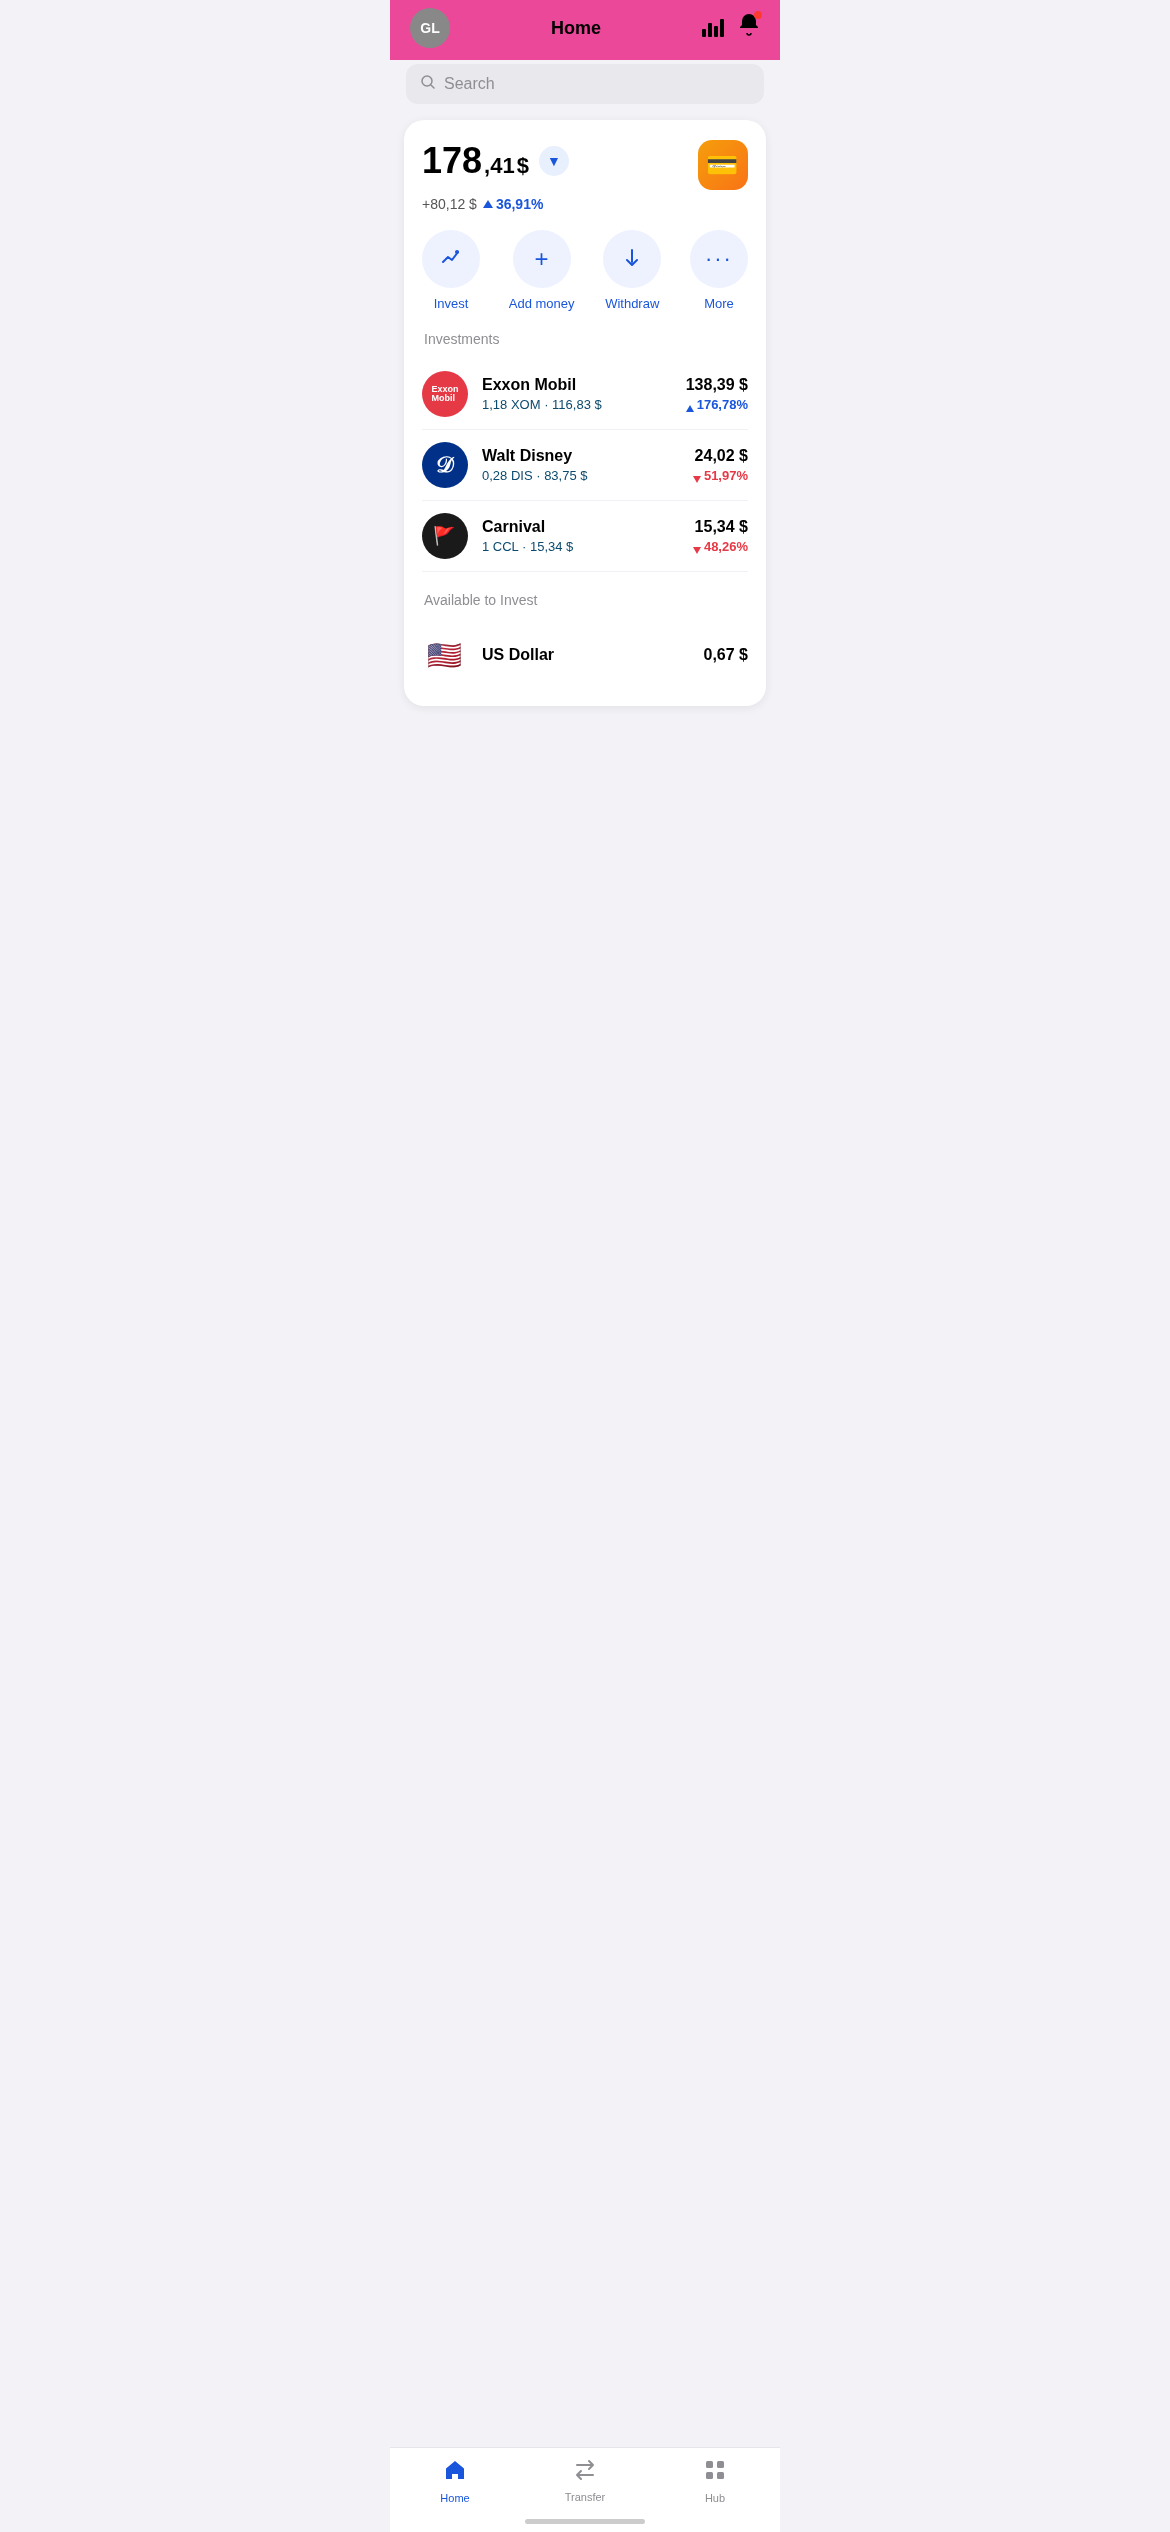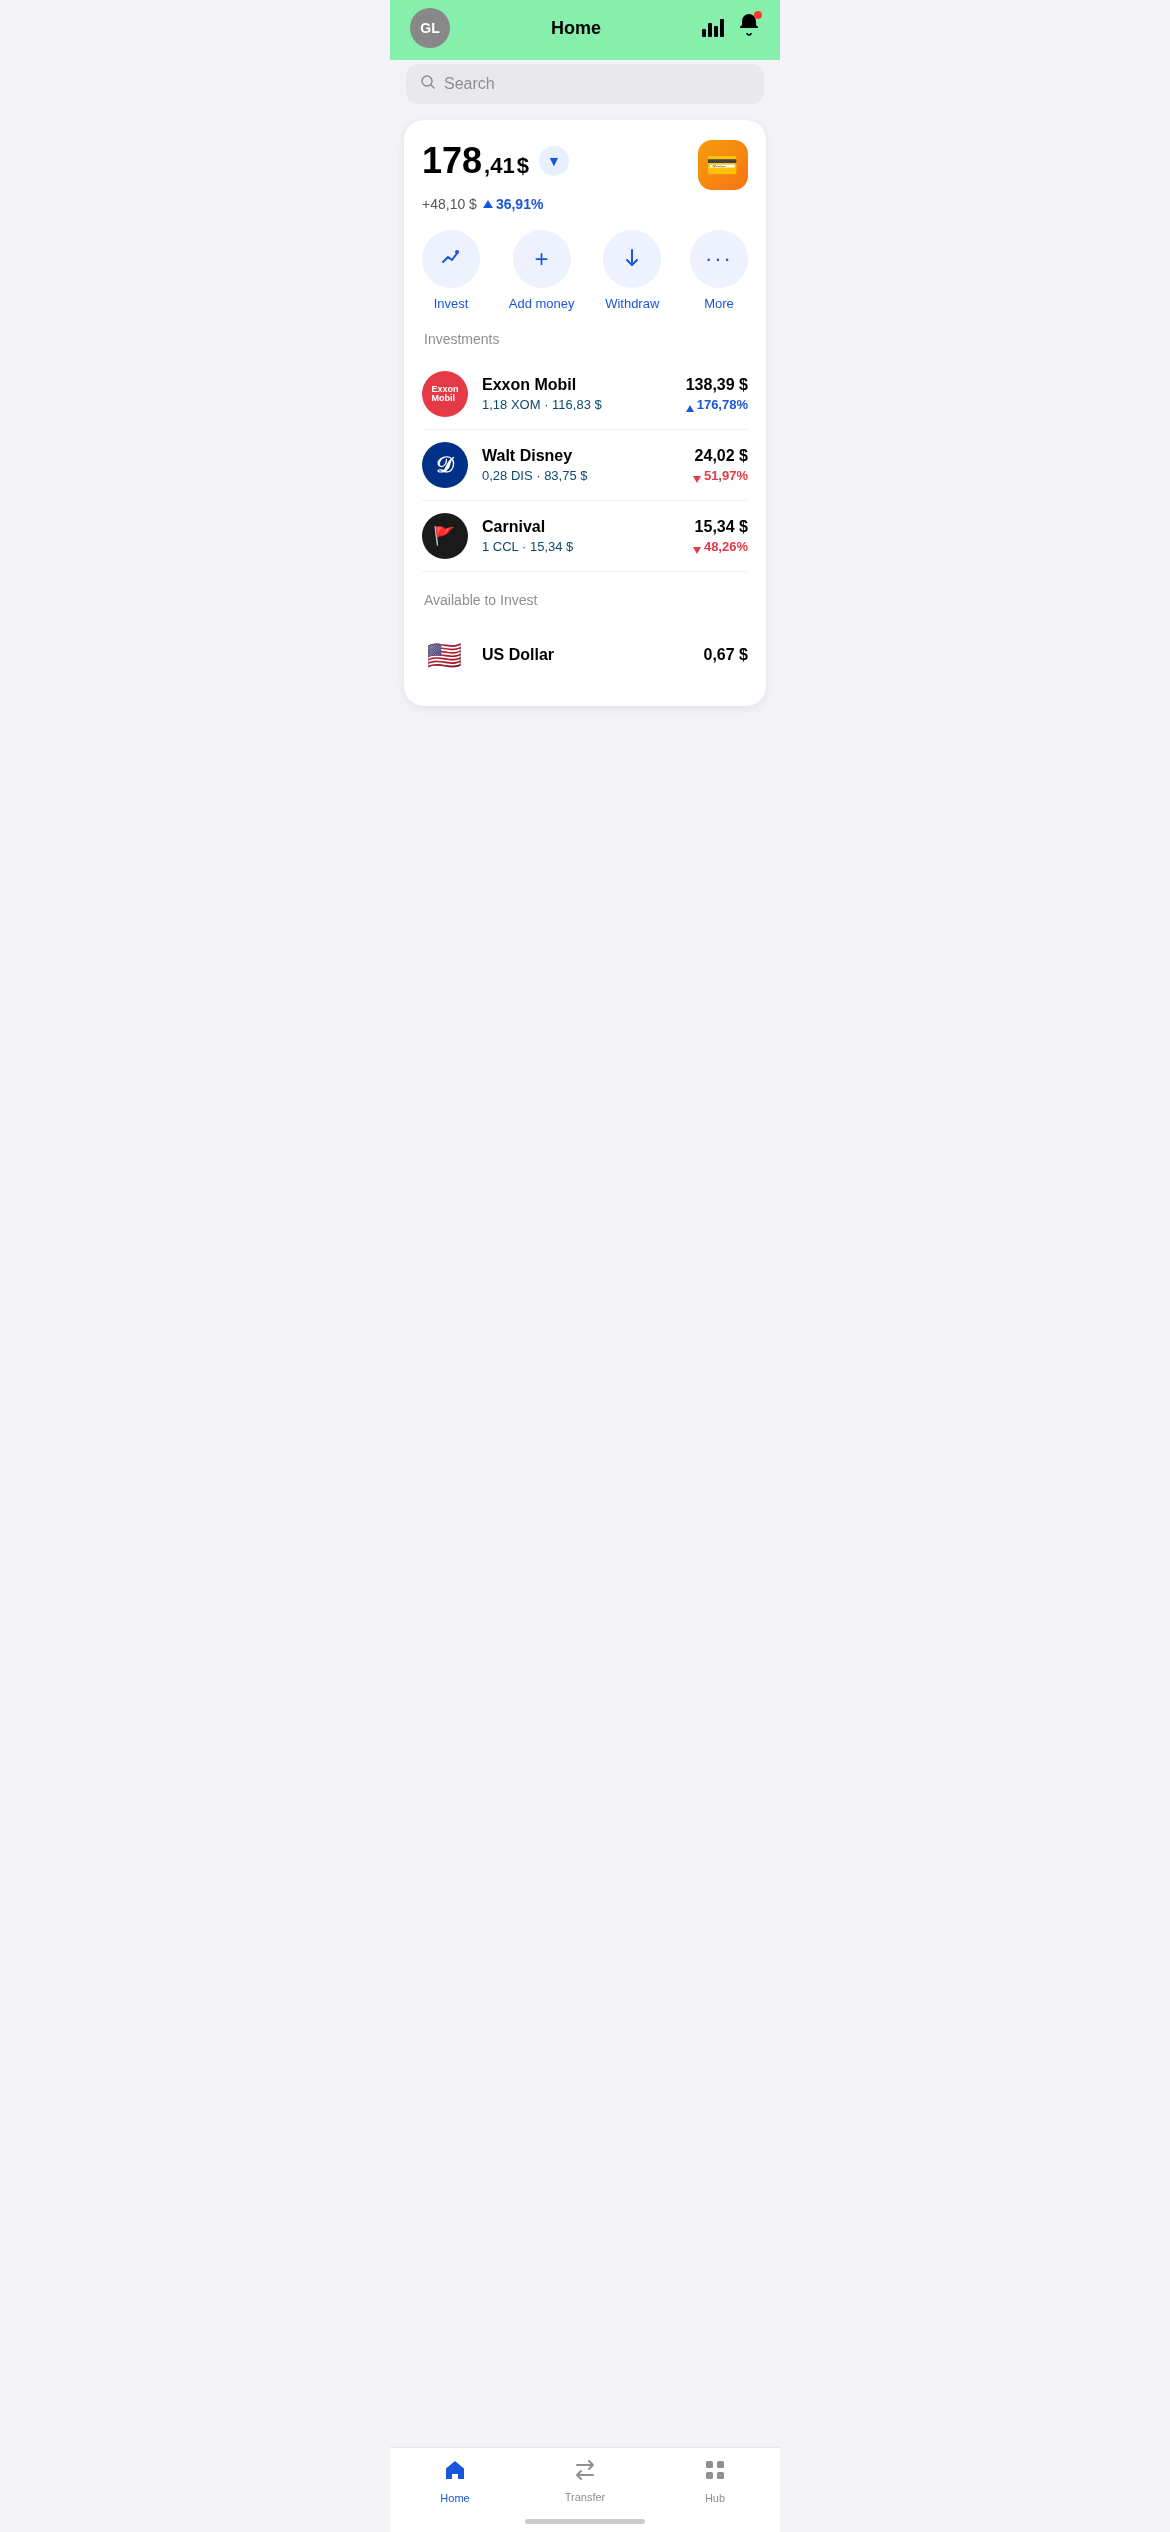--- a/index.html
+++ b/index.html
@@ -57,21 +57,21 @@
       display: flex;
       align-items: center;
     }
 
     
     .header {
       display: flex;
       justify-content: space-between;
       align-items: center;
       padding: 8px 20px 12px;
-      background: #86efac;
+      background: #ec4899;
     }
     .avatar {
       width: 40px;
       height: 40px;
       border-radius: 50%;
       background: #888;
       display: flex;
       align-items: center;
       justify-content: center;
       color: #fff;
@@ -510,21 +510,21 @@
         <div class="dropdown-btn">
           <span class="dropdown-chevron">▼</span>
         </div>
       </div>
       <div class="wallet-icon-box">
         <span style="font-size:26px;">💳</span>
       </div>
     </div>
 
     <div class="balance-change">
-      <span class="change-amount">+48,10 $</span>
+      <span class="change-amount">+80,12 $</span>
       <div class="change-pct">
         <span class="arrow-up"></span>
         <span>36,91%</span>
       </div>
     </div>
 
     <div class="actions">
       <div class="action-item">
         <div class="action-circle">
           <span class="action-icon">

